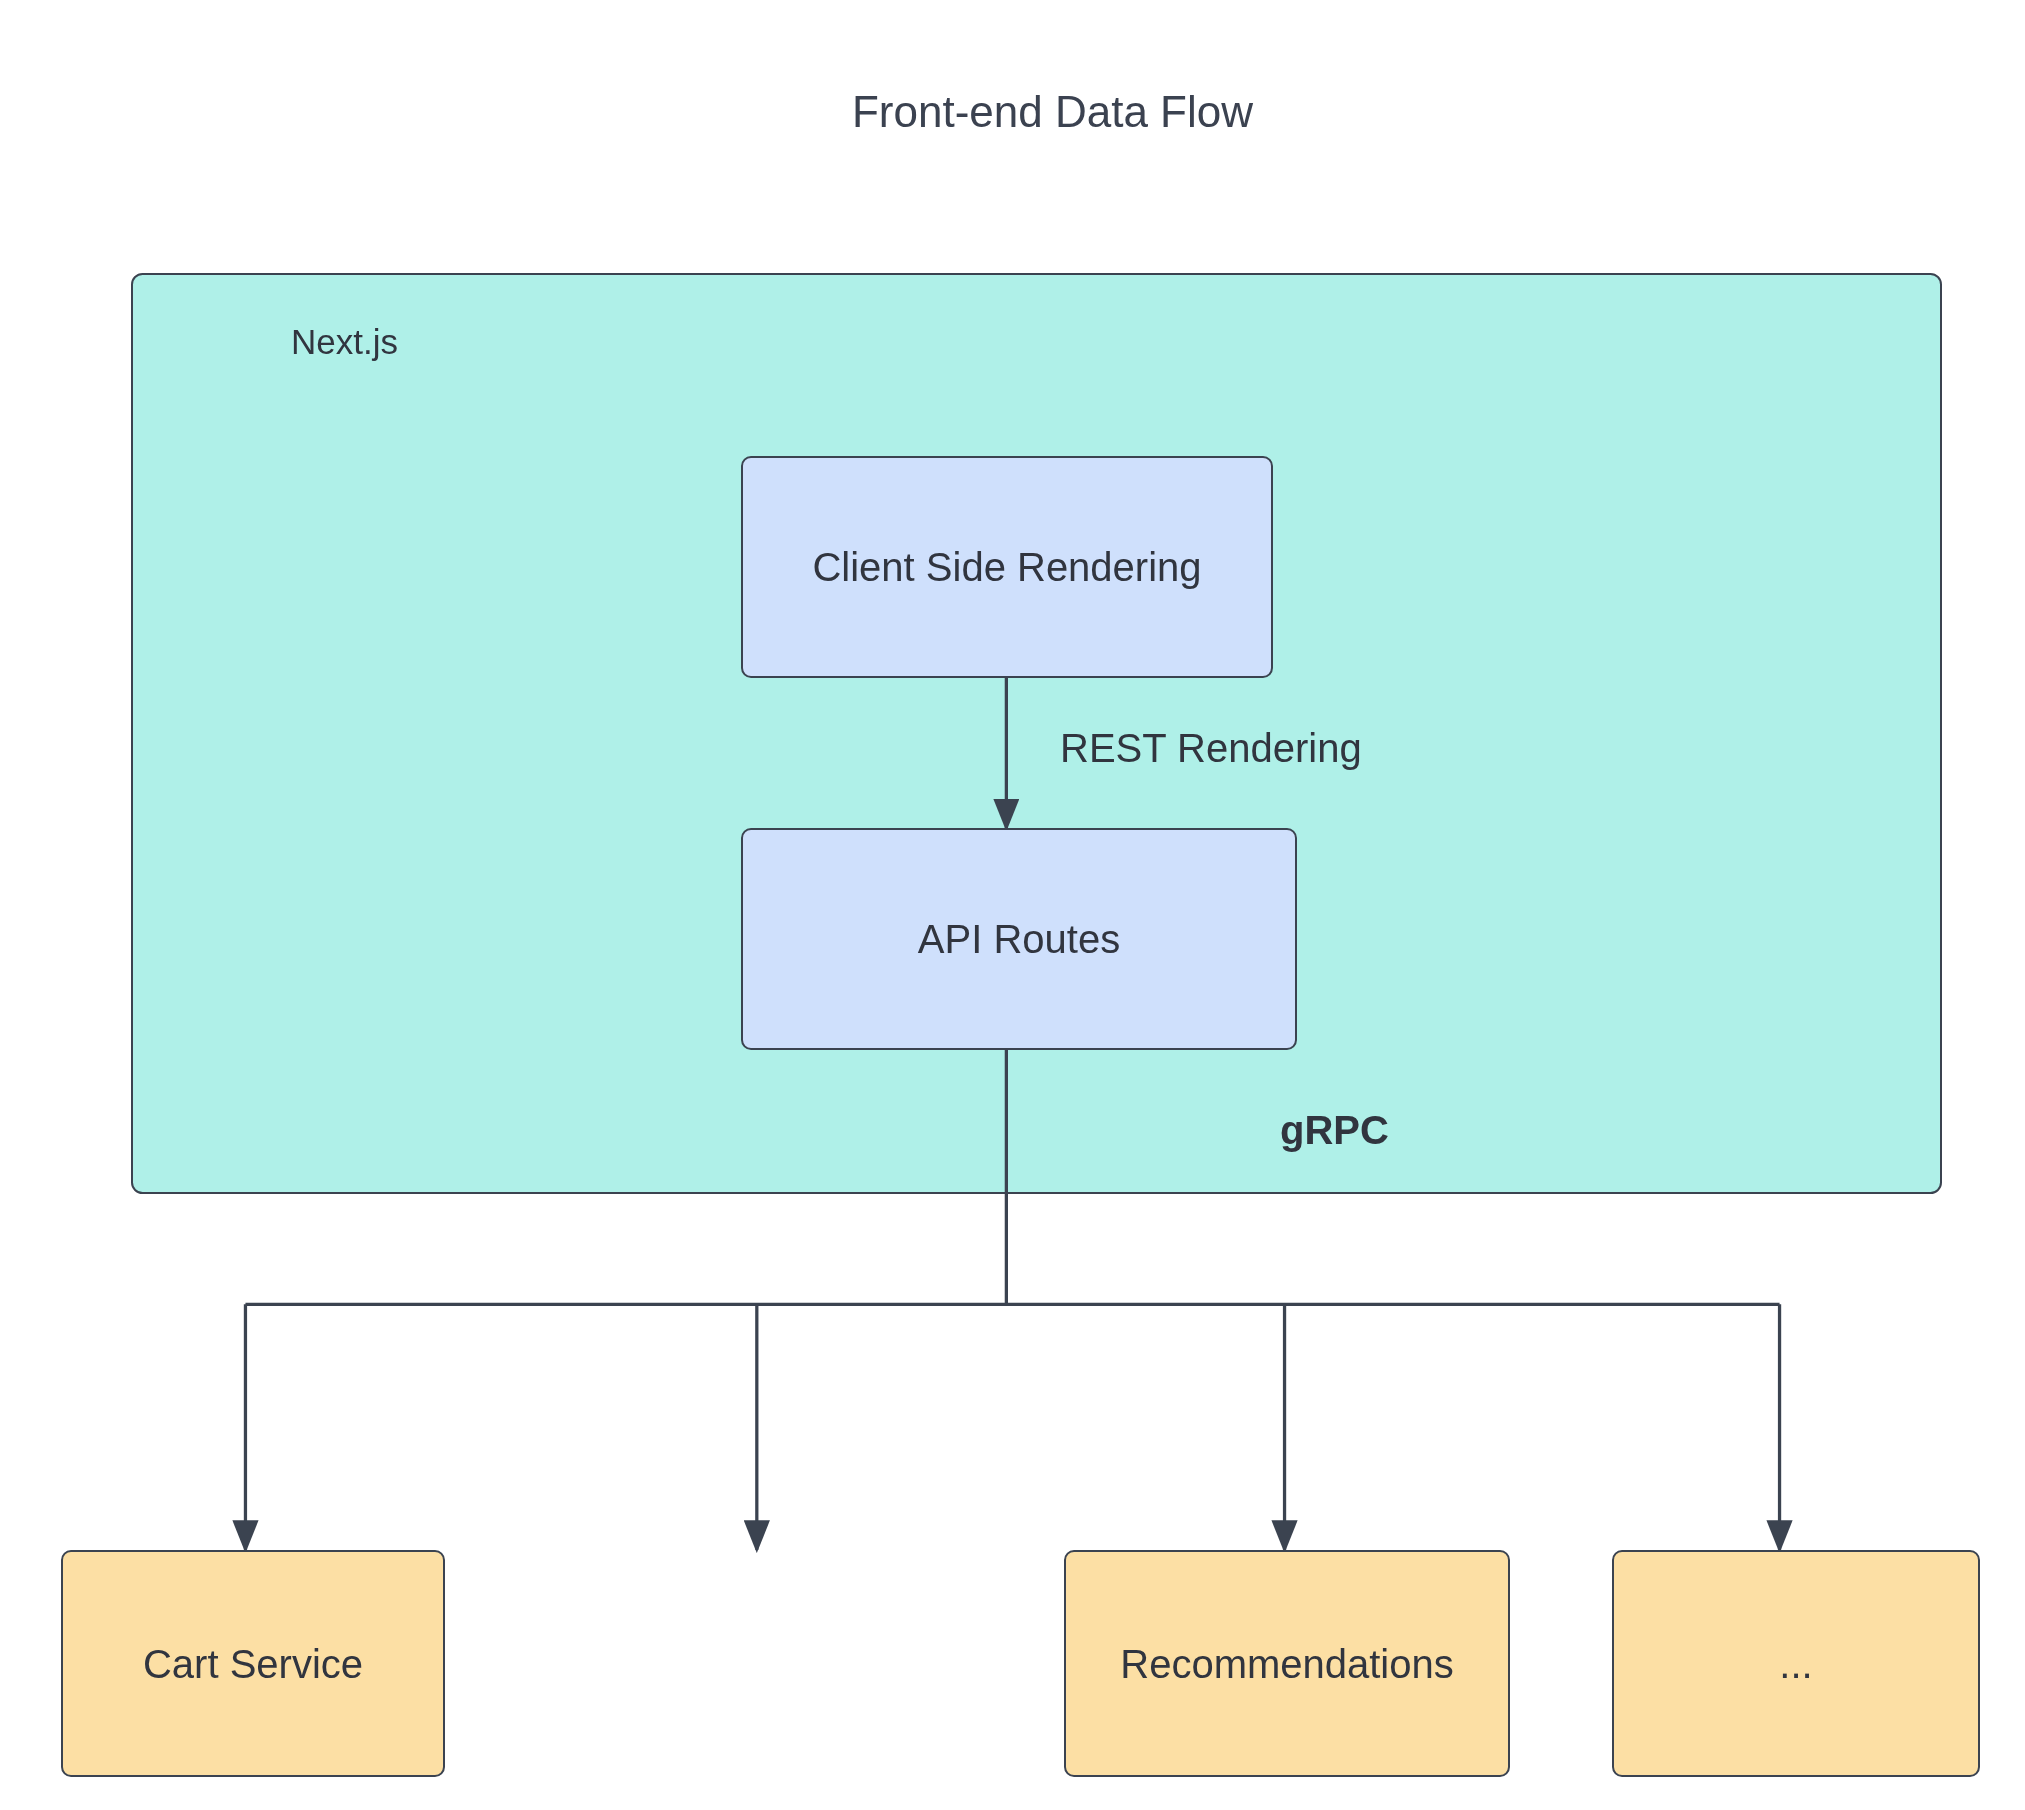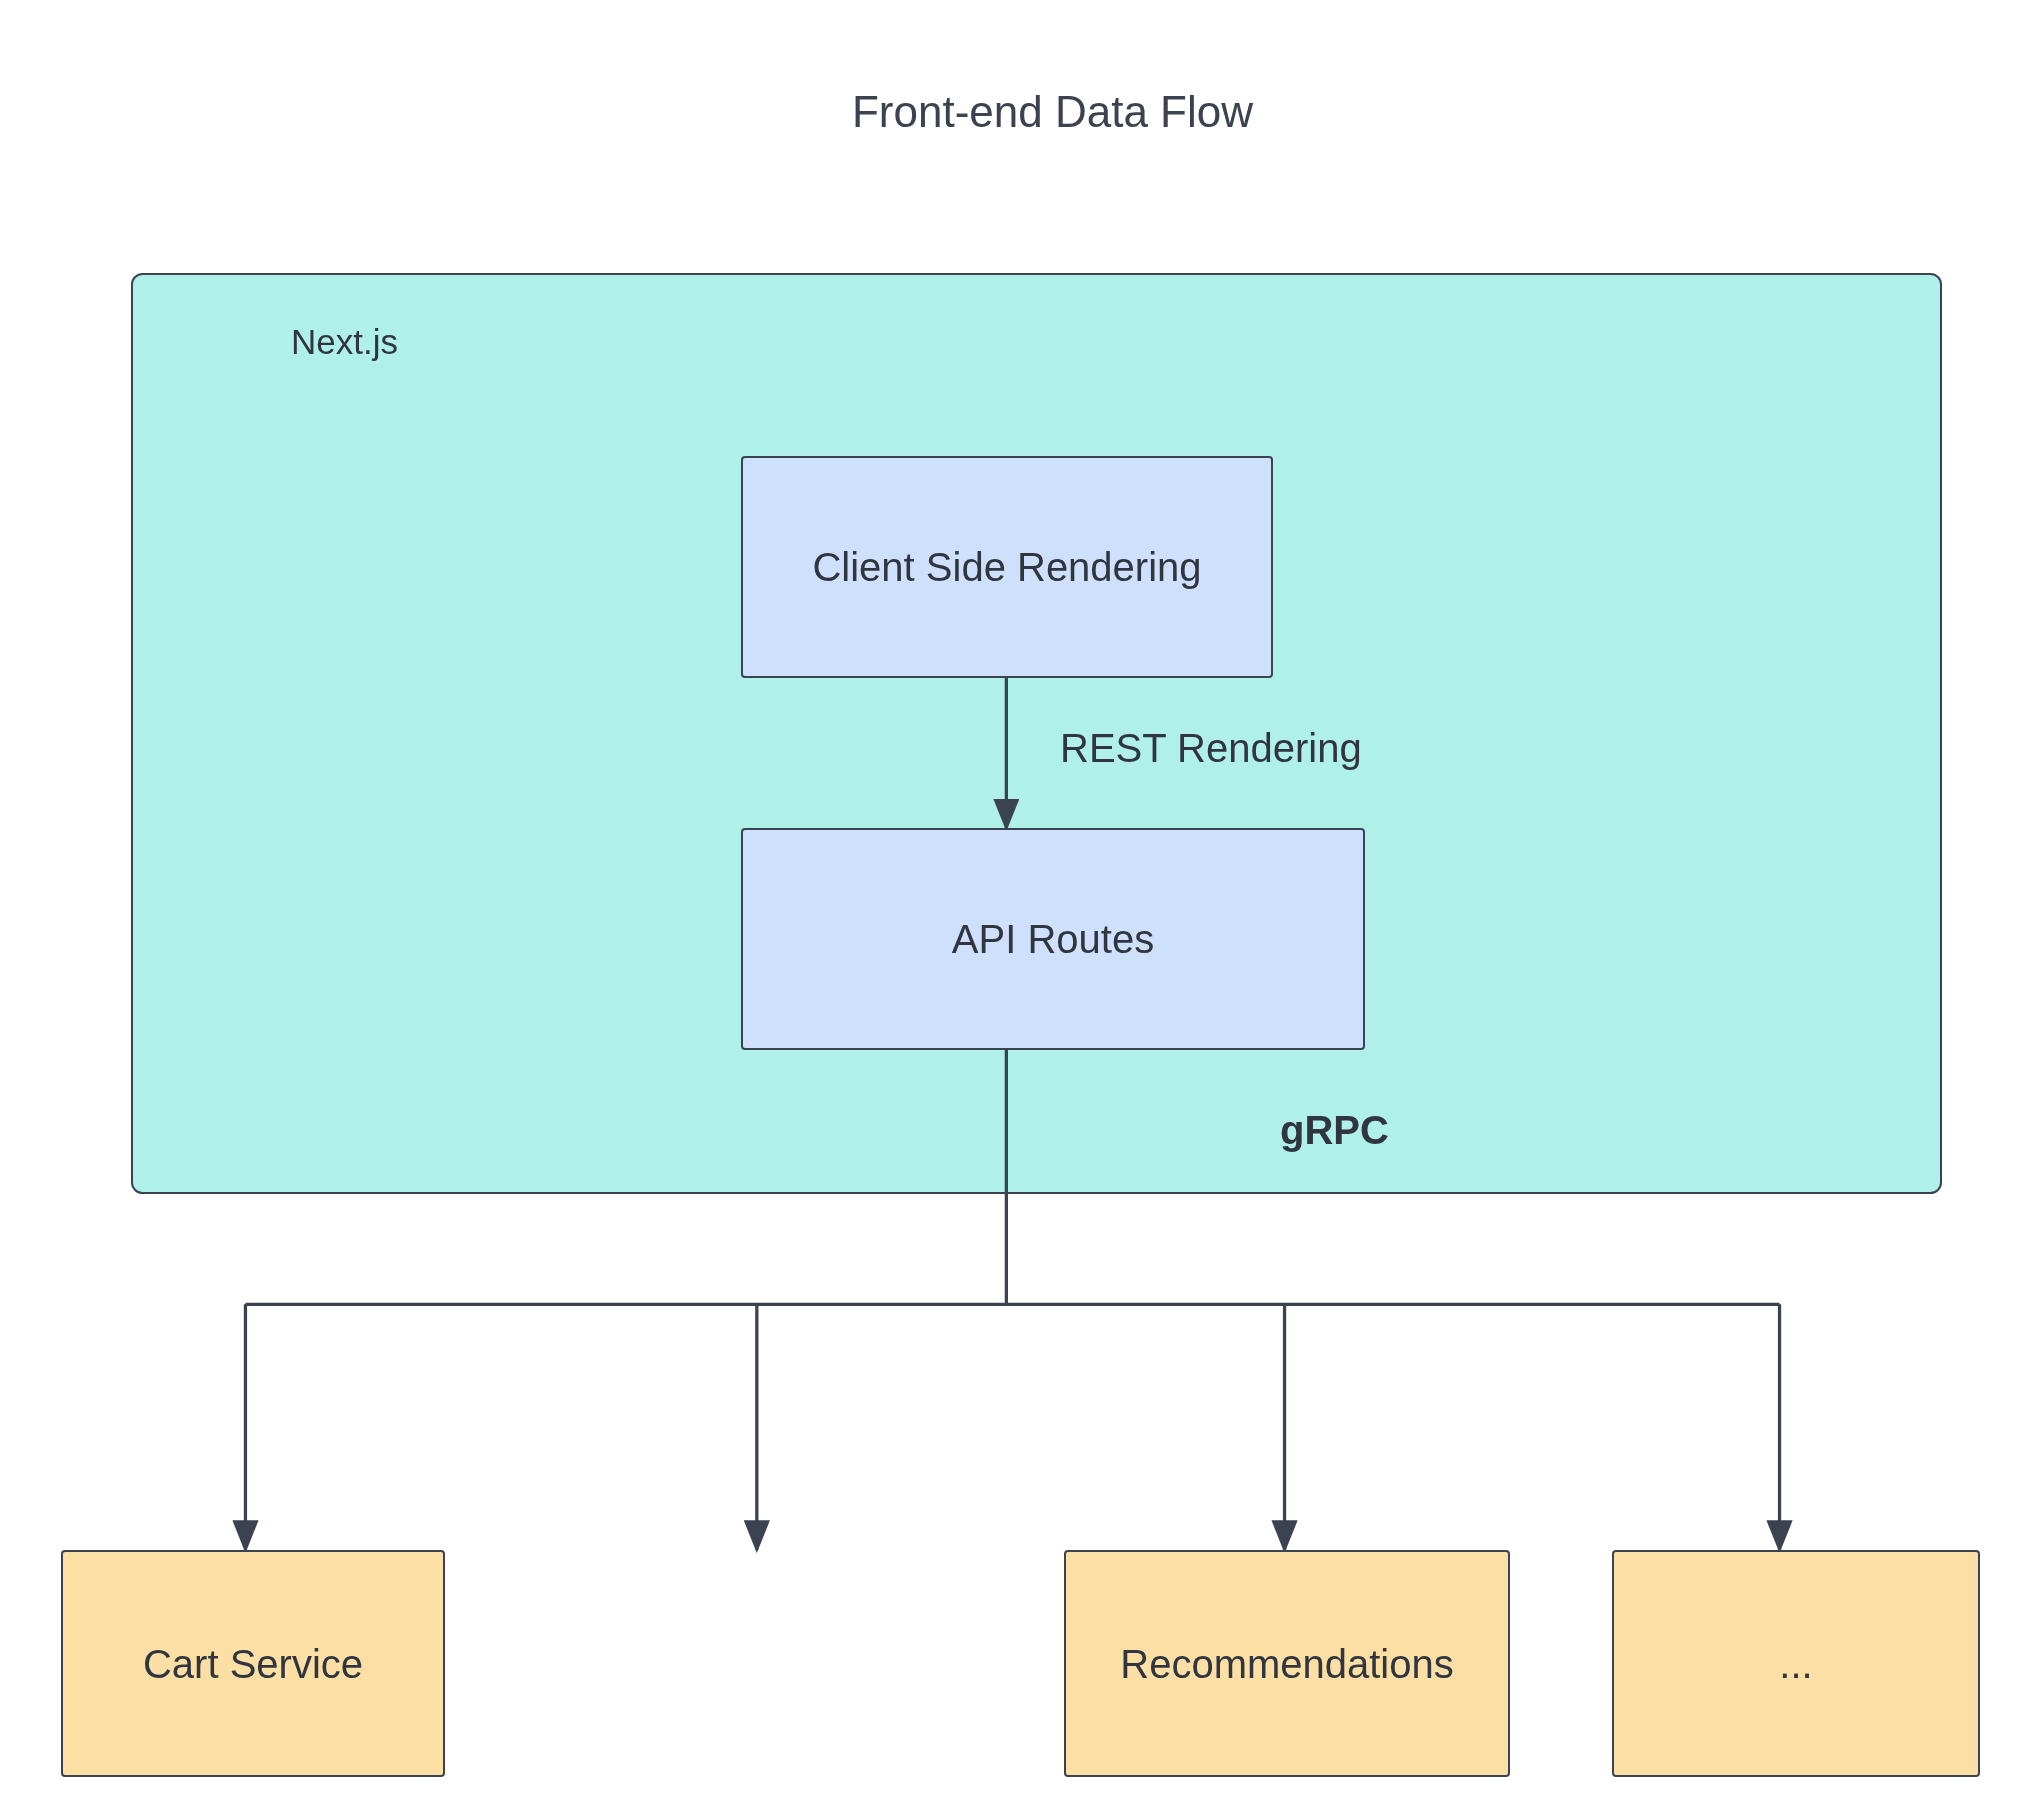--- a/index.html
+++ b/index.html
@@ -22,21 +22,21 @@
     left: 0;
     top: 0;
     width: 2025px;
     height: 1811px;
     pointer-events: none;
   }
   .node {
     position: absolute;
     box-sizing: border-box;
     border: 2.5px solid #3b4350;
-    border-radius: 4px;
+    border-radius: 10px;
     display: flex;
     align-items: center;
     justify-content: center;
     color: #31353f;
   }
   .cluster {
     position: absolute;
     box-sizing: border-box;
     border: 2.5px solid #3b4350;
     border-radius: 11.5px;
@@ -107,21 +107,21 @@
     <path d="M1570,1594 L1570,1894" stroke="#3b4350" stroke-width="4" fill="none" marker-end="url(#arrowhead)"></path>
     <path d="M2175,1594 L2175,1894" stroke="#3b4350" stroke-width="4" fill="none" marker-end="url(#arrowhead)"></path>
   </svg>
 
   <div class="node proc" style="left:741px; top:456px; width:532px; height:222px;">
     <span>Client Side Rendering</span>
   </div>
 
   <div class="edge-label" style="left:1060px; top:728px;">REST Rendering</div>
 
-  <div class="node proc" style="left:741px; top:828px; width:624px; height:222px;">
+  <div class="node proc" style="left:741px; top:828px; width:556px; height:222px;">
     <span>API Routes</span>
   </div>
 
   <div class="edge-label" style="left:1280px; top:1110px;font-weight:bold;">gRPC</div>
 
   <div class="node svc" style="left:61px; top:1550px; width:384px; height:227px;">
     <span>Cart Service</span>
   </div>
 
 

